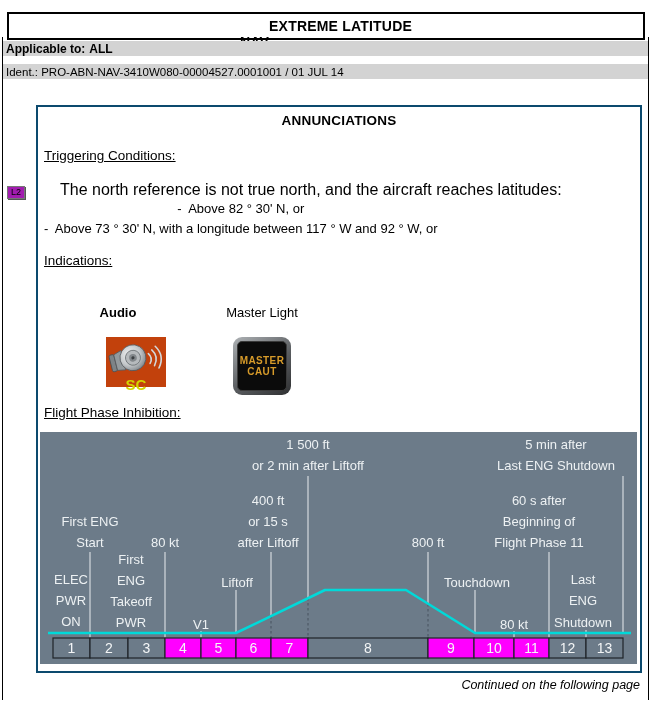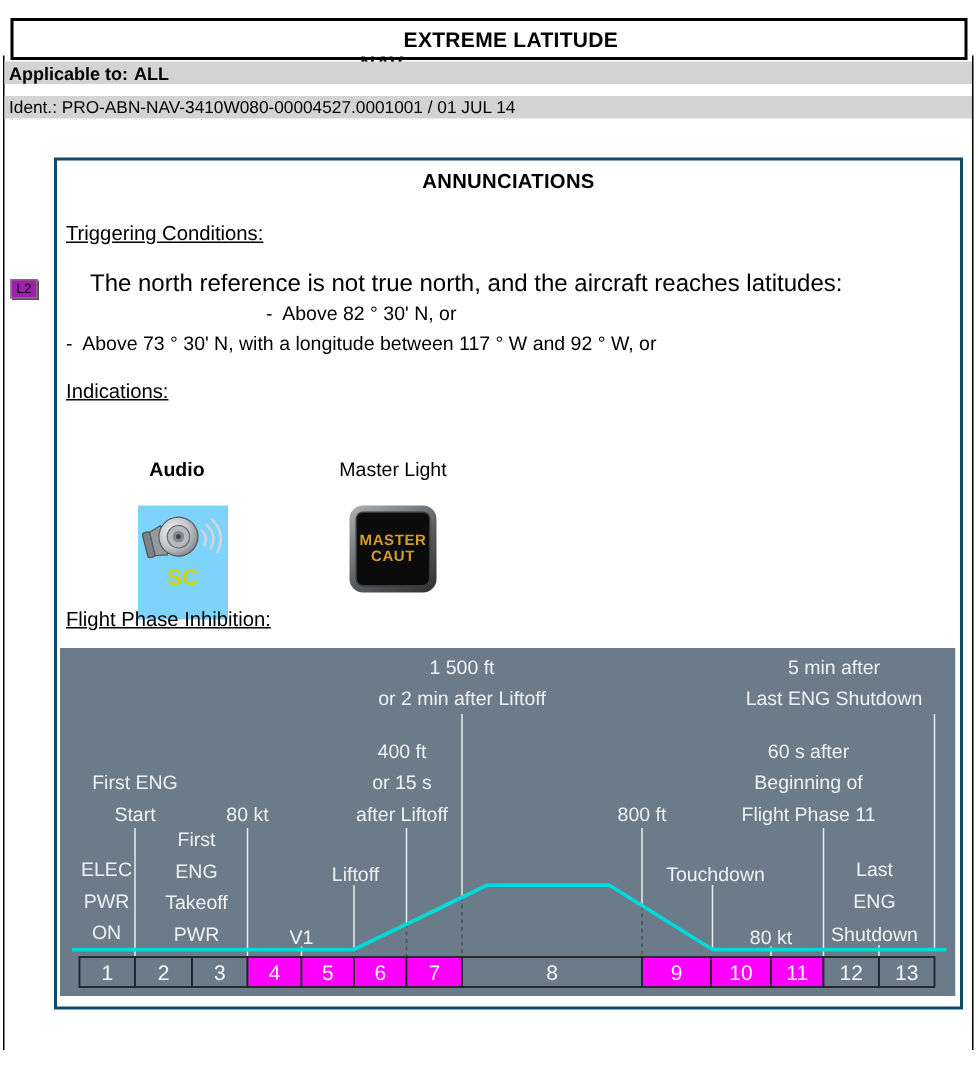--- a/index.html
+++ b/index.html
@@ -32,22 +32,22 @@
   .h-trig { top:41px; }
   .h-ind  { top:146px; }
   .h-fpi  { top:298px; }
   .tc-intro { position:absolute; left:6px; top:74px; font-size:16px;margin-left:16px; }
   .tc-list  { position:absolute; left:6px; top:92px; font-size:13px; line-height:20px; }
   .tc-item  { white-space:pre;text-align:center; }
 
   .icon-label { position:absolute; top:198px; font-size:13px; text-align:center; }
   .lbl-audio  { left:50px; width:60px;font-weight:bold; }
   .lbl-master { left:182px; width:84px; }
-  .audio-box { position:absolute; left:54px; top:230px; width:60px; height:76px;
-    background:#7dd3fc; }
+  .audio-box { position:absolute; left:68px; top:230px; width:60px; height:50px;
+    background:#c2410c; }
   .mc-outer { position:absolute; left:195px; top:230px; width:58px; height:58px;
     border-radius:9px; background:linear-gradient(145deg,#aeb2b5 0%,#5a5d60 55%,#2e2f31 100%);
     padding:4px; }
   .mc-inner { width:100%; height:100%; background:#0b0b0b; border-radius:5px;
     border:1px solid #3a3a3a; display:flex; flex-direction:column;
     align-items:center; justify-content:center; }
   .mc-inner span { color:#d79b2a; font-size:10px; font-weight:bold;
     line-height:11.5px; letter-spacing:.4px; }
 
   .diagram { position:absolute; left:2px; top:325px; }
@@ -215,14 +215,15 @@
         <text x="328" y="221">8</text>
         <text x="411" y="221">9</text>
         <text x="454" y="221">10</text>
         <text x="491.5" y="221">11</text>
         <text x="527.5" y="221">12</text>
         <text x="564.5" y="221">13</text>
       </g>
     </svg>
   </div>
 
+  <div class="continued">Continued on the following page</div>
 
 </div>
 
 </body></html>

